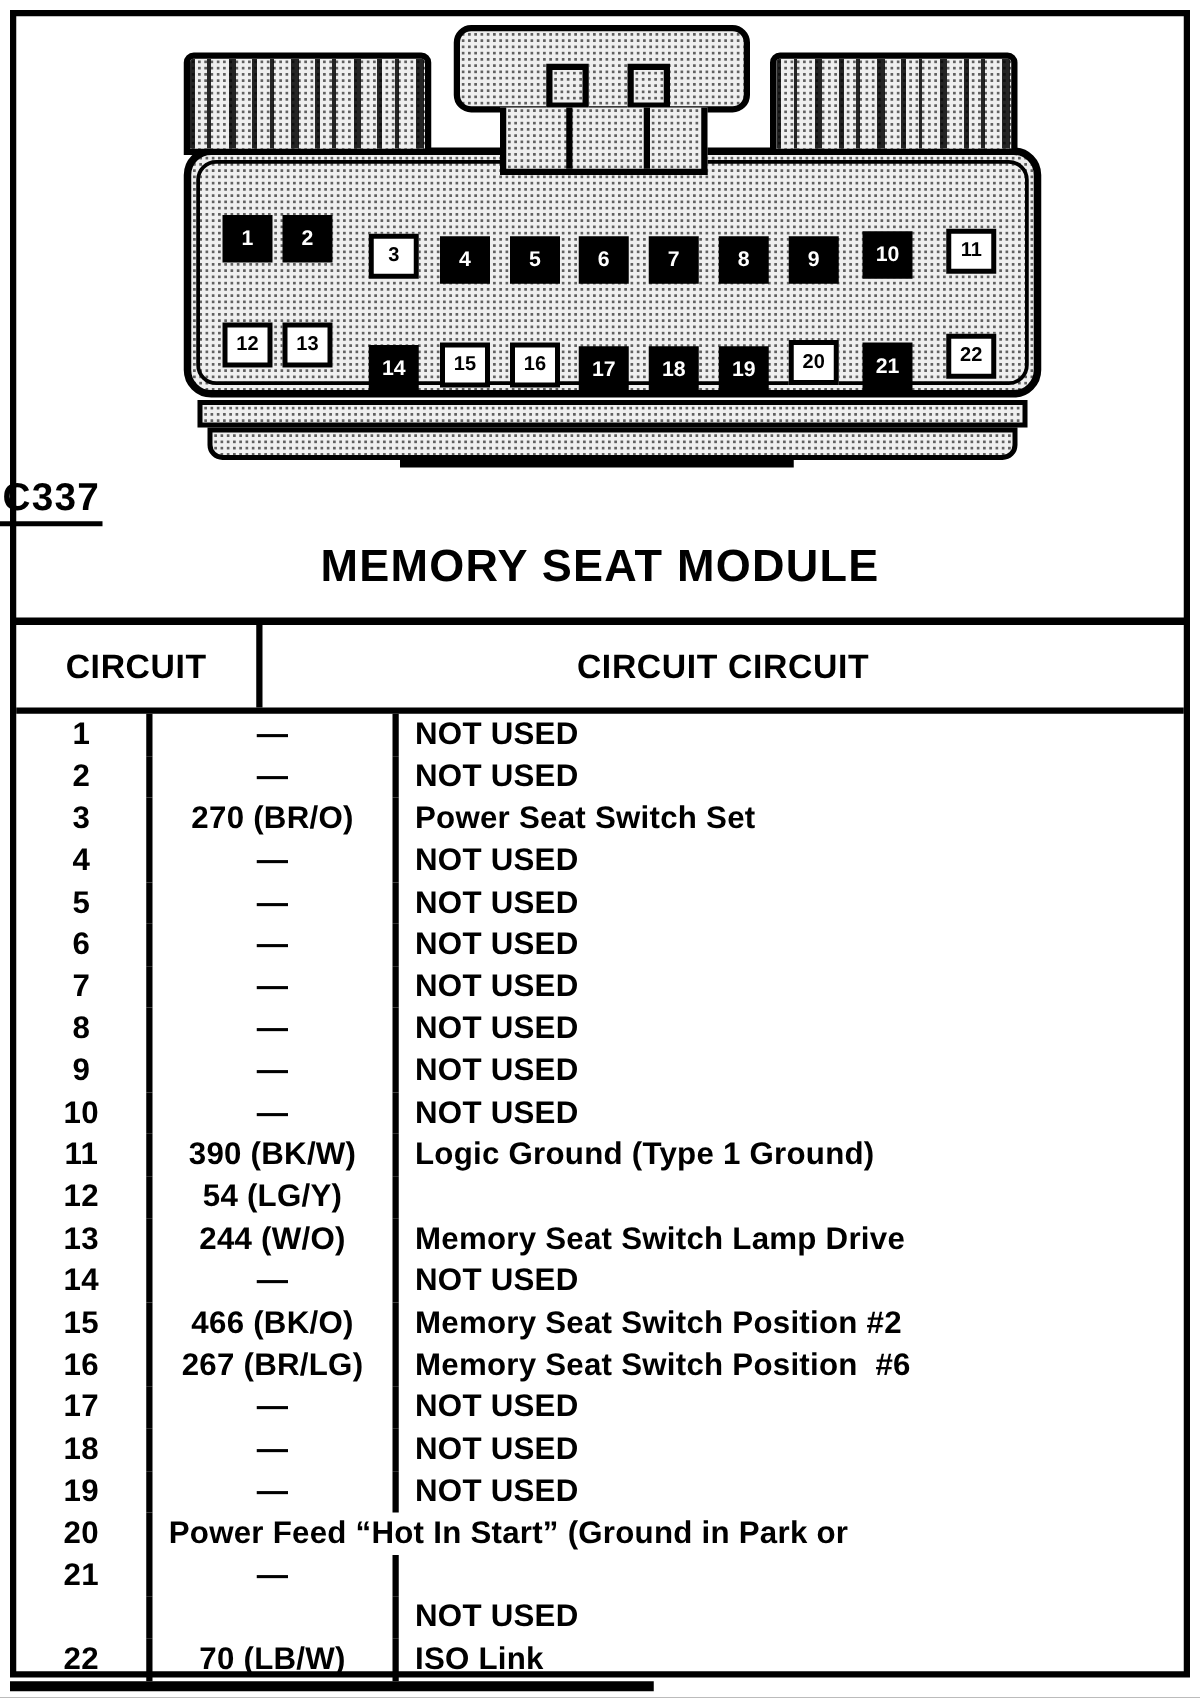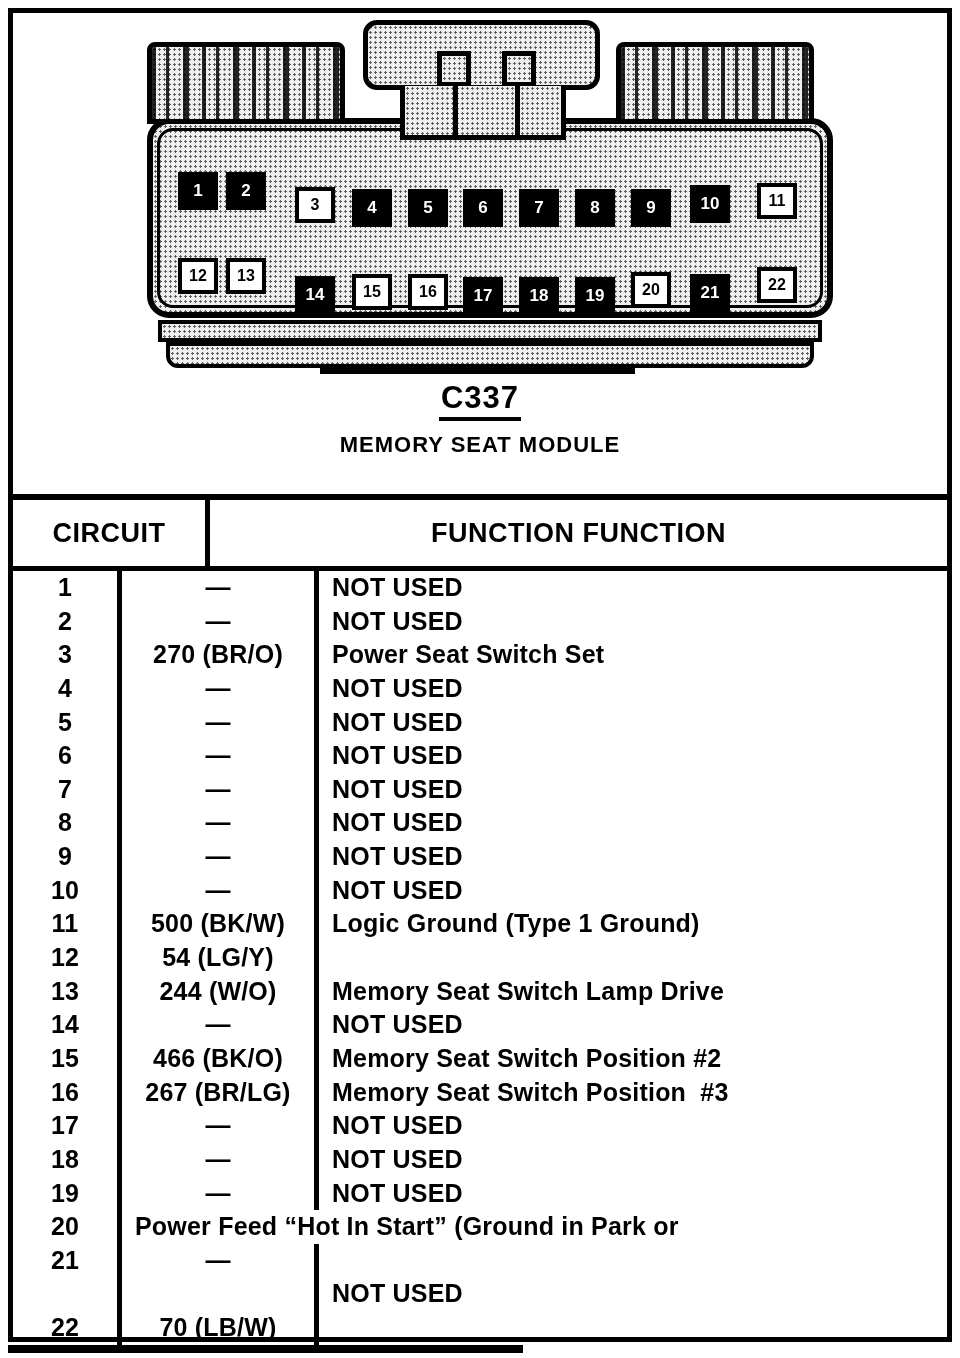--- a/index.html
+++ b/index.html
@@ -80,29 +80,29 @@
   .pin.filled{
     width:40px;height:38px;background:#000;color:#fff;
     font-size:17px;line-height:38px;
   }
   .pin.open{
     width:40px;height:36px;background:#fff;color:#000;
     border:4px solid #000;font-size:16px;line-height:28px;
   }
   
   .connector-id{
-    position:absolute;left:0;top:380px;width:960px;text-align:center;z-index:5;
+    position:absolute;left:0;top:380px;width:960px;text-align:left;z-index:5;
   }
   .connector-id span{
     display:inline-block;font-size:31px;font-weight:700;letter-spacing:1px;
     border-bottom:4px solid #000;padding:0 2px 1px 2px;
   }
   .connector-name{
     position:absolute;left:0;top:432px;width:960px;text-align:center;
-    font-size:22px;font-weight:700;letter-spacing:1px;z-index:5;
+    font-size:36px;font-weight:700;letter-spacing:1px;z-index:5;
   }
   
   .separator{position:absolute;left:8px;top:494px;width:944px;height:6px;background:#000;}
   .thead{
     position:absolute;left:13px;top:500px;width:934px;height:66px;
     display:flex;border-bottom:5px solid #000;box-sizing:content-box;z-index:2;
   }
   .th{display:flex;align-items:center;justify-content:center;
       font-size:27px;font-weight:700;letter-spacing:.5px;}
   .tbody{
@@ -163,21 +163,21 @@
   <div class="shadow-bar"></div>
 
   <div class="connector-id">
     <span>C337</span>
   </div>
   <div class="connector-name">MEMORY SEAT MODULE</div>
 
   <div class="separator"></div>
   <div class="thead">
     <div class="th c2">CIRCUIT</div>
-    <div class="th c3" style="flex:1;padding-left:0;">FUNCTION FUNCTION</div>
+    <div class="th c3" style="flex:1;padding-left:0;">CIRCUIT CIRCUIT</div>
   </div>
   <div class="tbody" id="tbody">
       <div class="tr">
         <div class="td c1">1</div>
         <div class="td c2">—</div>
         <div class="td c3">NOT USED</div>
       </div>
       <div class="tr">
         <div class="td c1">2</div>
         <div class="td c2">—</div>
@@ -218,21 +218,21 @@
         <div class="td c2">—</div>
         <div class="td c3">NOT USED</div>
       </div>
       <div class="tr">
         <div class="td c1">10</div>
         <div class="td c2">—</div>
         <div class="td c3">NOT USED</div>
       </div>
       <div class="tr">
         <div class="td c1">11</div>
-        <div class="td c2">500 (BK/W)</div>
+        <div class="td c2">390 (BK/W)</div>
         <div class="td c3">Logic Ground (Type 1 Ground)</div>
       </div>
       <div class="tr">
         <div class="td c1">12</div>
         <div class="td c2">54 (LG/Y)</div>
       </div>
       <div class="tr">
         <div class="td c1">13</div>
         <div class="td c2">244 (W/O)</div>
         <div class="td c3">Memory Seat Switch Lamp Drive</div>
@@ -243,21 +243,21 @@
         <div class="td c3">NOT USED</div>
       </div>
       <div class="tr">
         <div class="td c1">15</div>
         <div class="td c2">466 (BK/O)</div>
         <div class="td c3">Memory Seat Switch Position #2</div>
       </div>
       <div class="tr">
         <div class="td c1">16</div>
         <div class="td c2">267 (BR/LG)</div>
-        <div class="td c3">Memory Seat Switch Position  #3</div>
+        <div class="td c3">Memory Seat Switch Position  #6</div>
       </div>
       <div class="tr">
         <div class="td c1">17</div>
         <div class="td c2">—</div>
         <div class="td c3">NOT USED</div>
       </div>
       <div class="tr">
         <div class="td c1">18</div>
         <div class="td c2">—</div>
         <div class="td c3">NOT USED</div>
@@ -276,16 +276,17 @@
         <div class="td c2">—</div>
       </div>
       <div class="tr">
         <div class="td c1"></div>
         <div class="td c2"></div>
         <div class="td c3">NOT USED</div>
       </div>
       <div class="tr">
         <div class="td c1">22</div>
         <div class="td c2">70 (LB/W)</div>
+        <div class="td c3">ISO Link</div>
       </div>
     </div>
   <div class="bottom-bar"></div>
 </div>
 
 </body></html>

